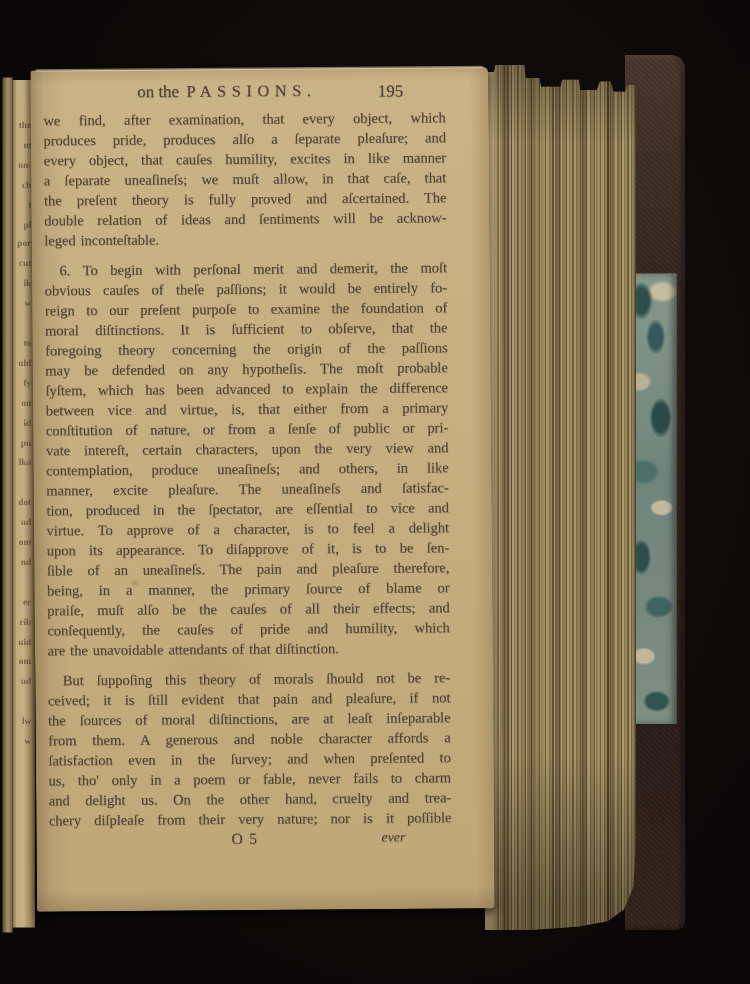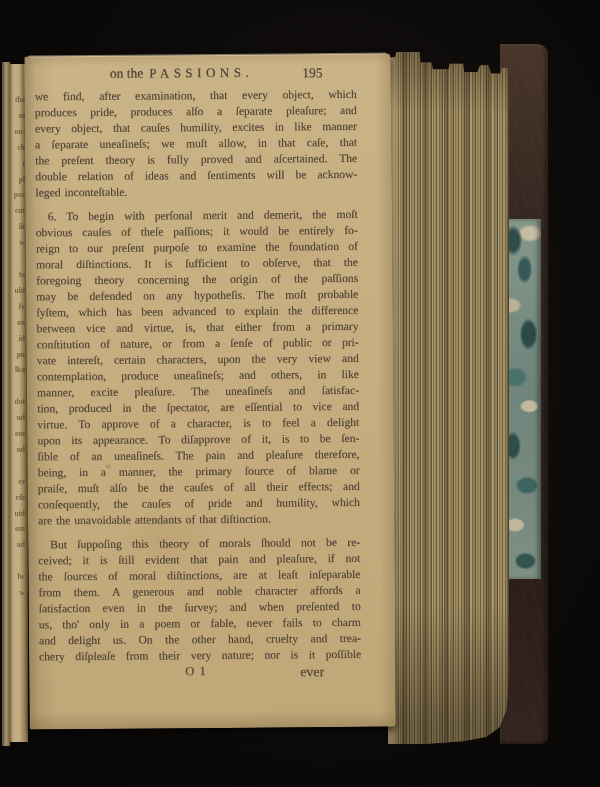--- a/index.html
+++ b/index.html
@@ -114,21 +114,21 @@
     word-spacing:1px;
   }
   .para + .para{margin-top:8px;}
   .para.indent .line:first-child{text-indent:12px;}
   .line{height:16px;text-align:justify;text-align-last:justify;}
   .line.rag{text-align-last:left;}
 
   .footer-row{position:absolute;top:609px;left:0;width:322px;height:16px;
     font-size:12px;color:#4f4336;text-shadow:0.3px 0.3px 0.6px rgba(79,67,54,0.45);}
   .signature{position:absolute;left:146px;top:0;font-size:12.5px;letter-spacing:1px;}
-  .catchword{position:absolute;right:37px;top:1px;font-size:14px;}
+  .catchword{position:absolute;right:37px;top:1px;font-size:11px;font-style:italic;}
 </style>
 </head>
 <body>
 
 <div class="scene">
 
   <div class="cover-strip"></div>
   <div class="marble-patch"></div>
   <div class="fore-edge"></div>
 
@@ -214,20 +214,20 @@
             <div class="line">the ſources of moral diſtinctions, are at leaſt inſeparable</div>
             <div class="line">from them. A generous and noble character affords a</div>
             <div class="line">ſatisfaction even in the ſurvey; and when preſented to</div>
             <div class="line">us, tho' only in a poem or fable, never fails to charm</div>
             <div class="line">and delight us. On the other hand, cruelty and trea-</div>
             <div class="line">chery diſpleaſe from their very nature; nor is it poſſible</div>
           </div>
         </div>
 
       <div class="footer-row">
-        <span class="signature">O 1</span>
+        <span class="signature">O 5</span>
         <span class="catchword">ever</span>
       </div>
 
     </div>
   </div>
 
 </div>
 
 </body></html>

